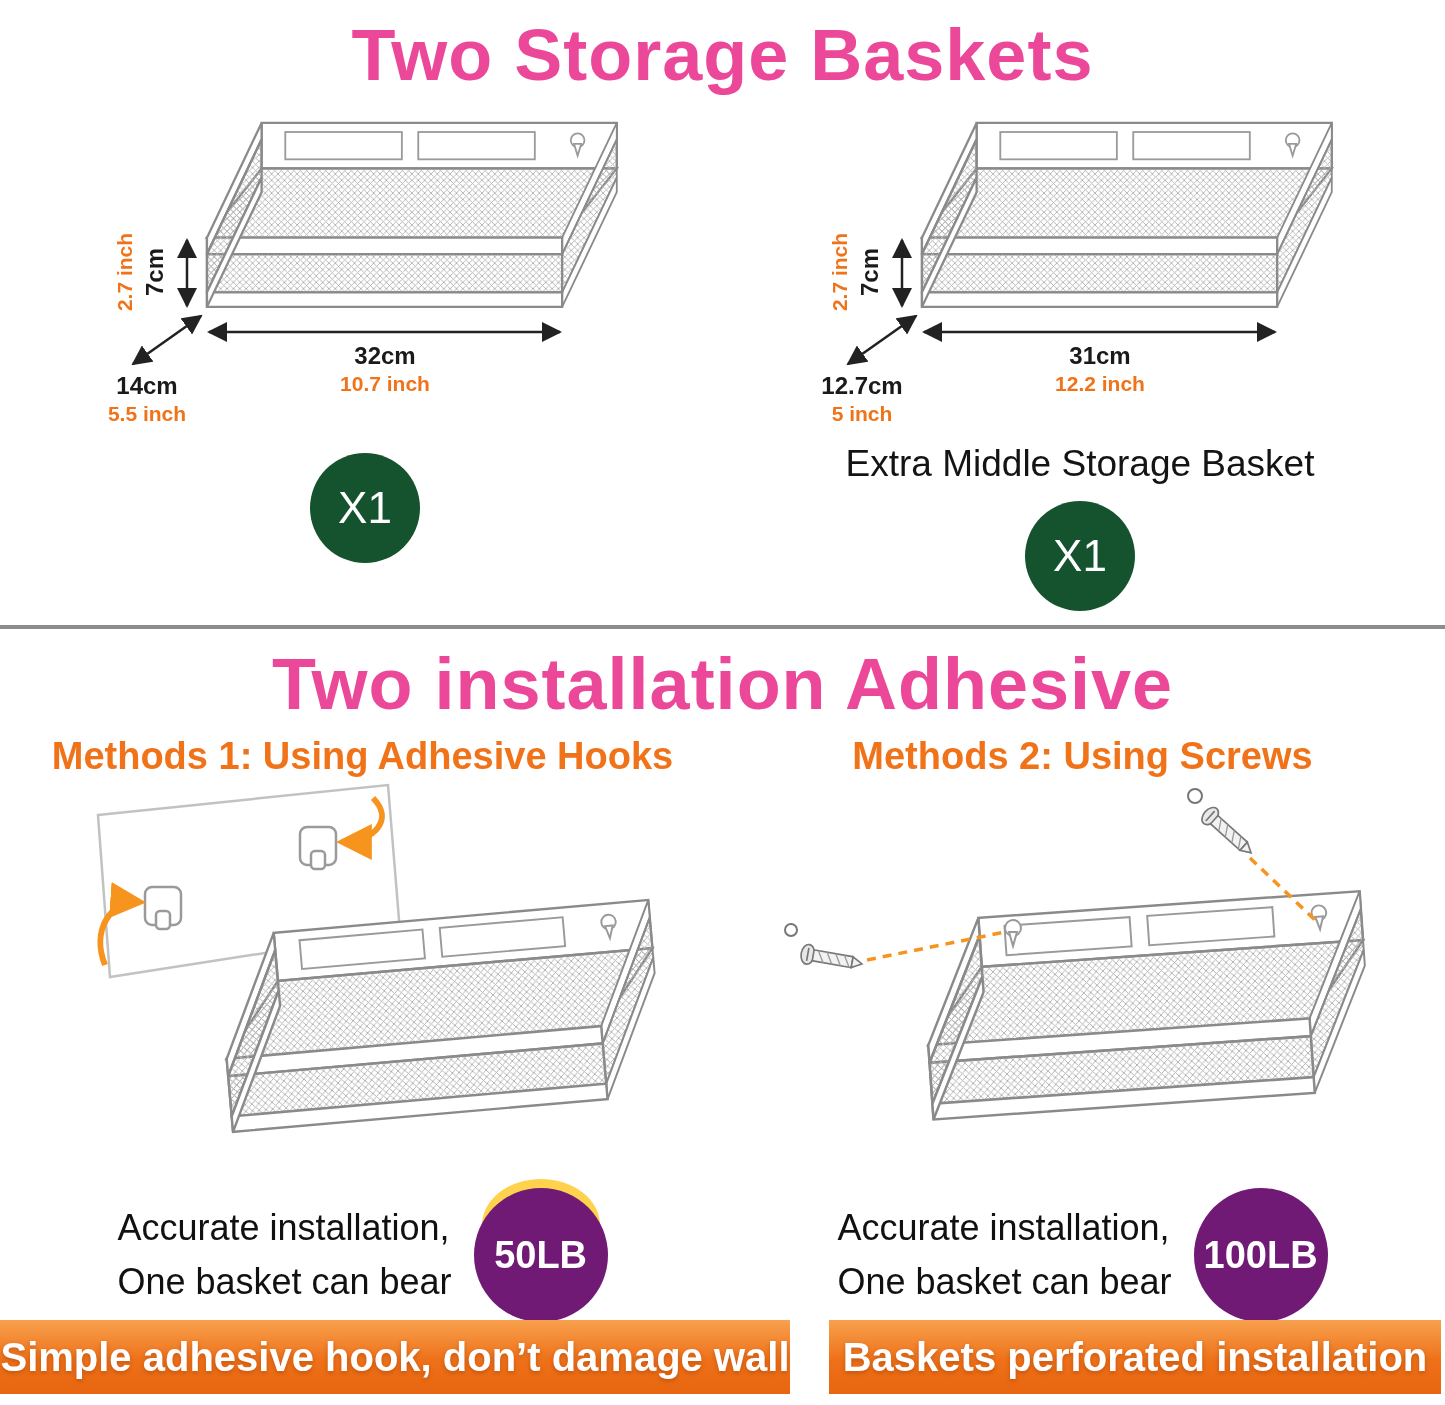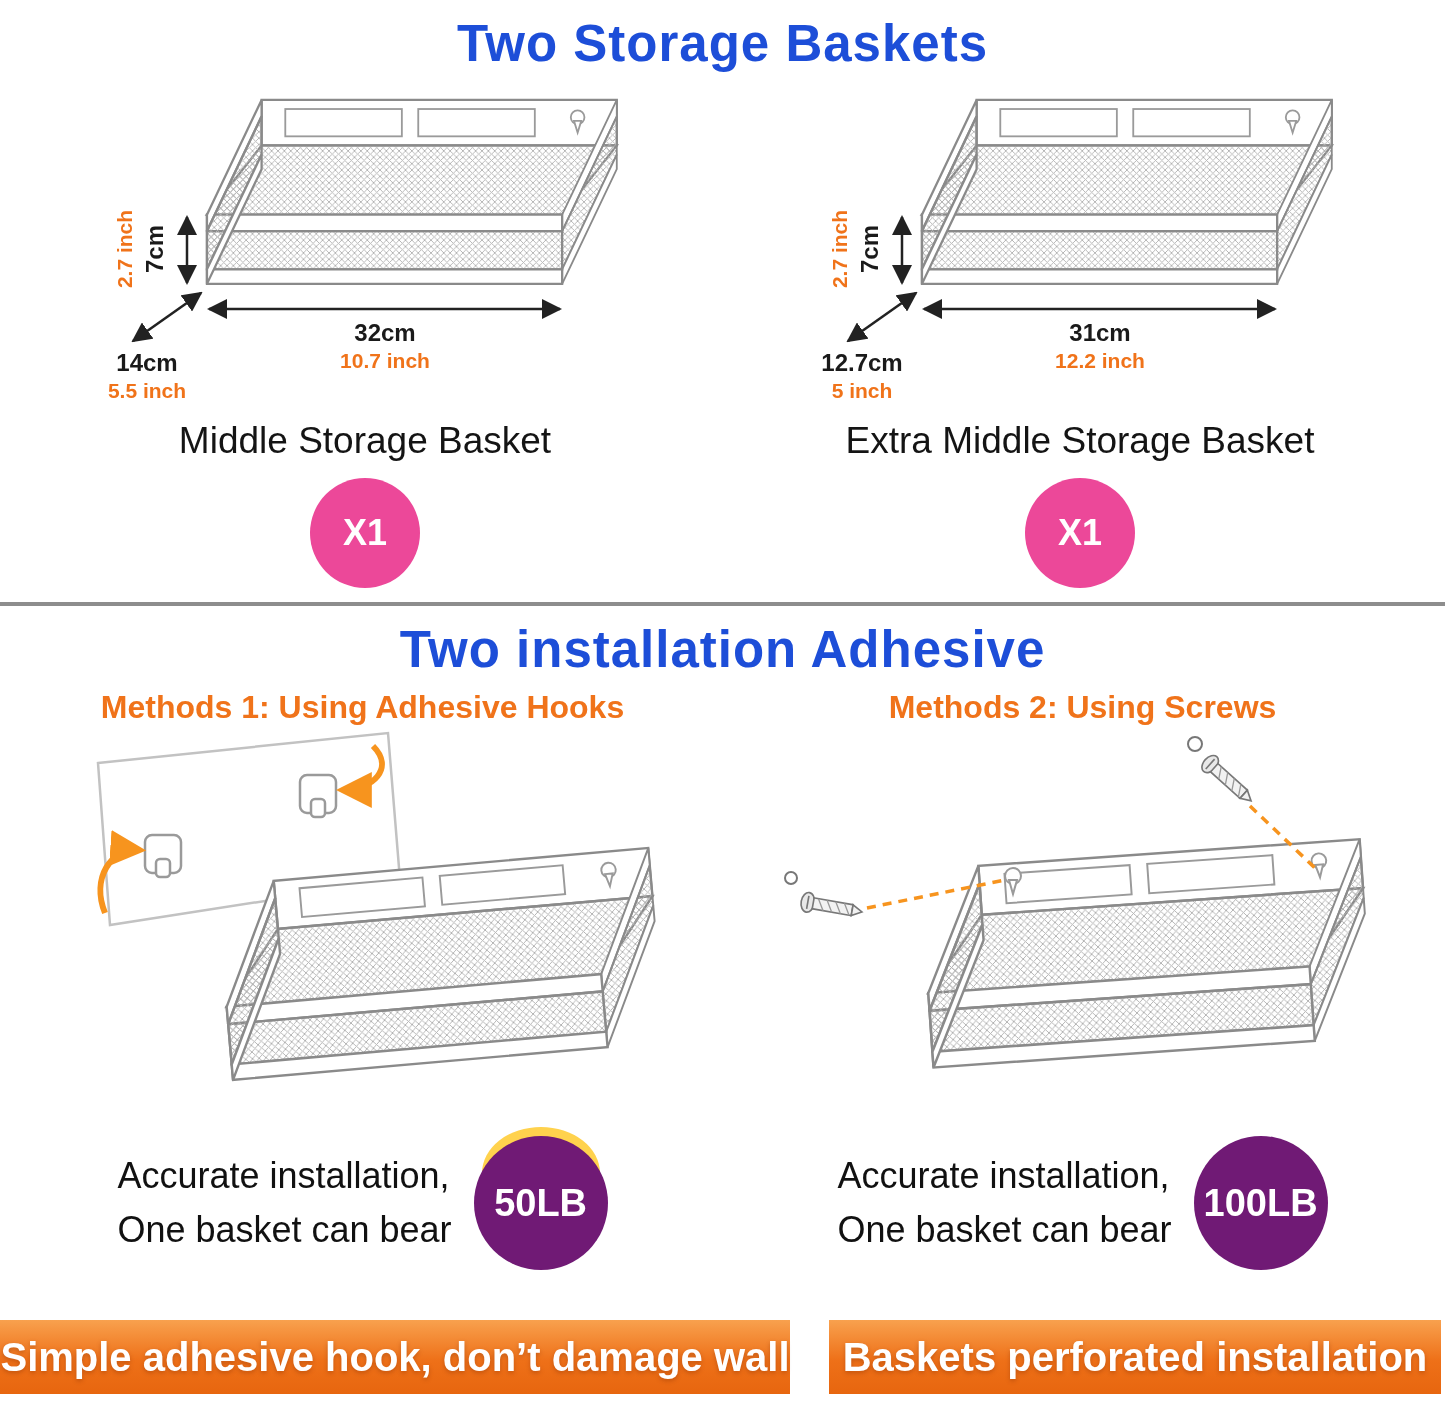--- a/index.html
+++ b/index.html
@@ -2,37 +2,37 @@
 <html><head>
 <meta charset="utf-8">
 <style>
   html,body{margin:0;padding:0;}
   body{
     width:1445px;height:1405px;background:#ffffff;
     font-family:"Liberation Sans", sans-serif;color:#111;
     position:relative;overflow:hidden;
   }
   .section-title{
-    font-size:51px;font-weight:bold;text-align:center;
-    margin:14px 0 6px;letter-spacing:1px;color:#1d4ed8;
+    font-size:72px;font-weight:bold;text-align:center;
+    margin:14px 0 6px;letter-spacing:1px;color:#ec4899;
   }
   .baskets-row{display:flex;justify-content:center;gap:50px;}
   .basket-figure{width:665px;display:flex;flex-direction:column;align-items:center;}
   .drawing{width:660px;height:335px;position:relative;}
   .drawing > svg{position:absolute;inset:0;}
   .caption{font-size:37px;color:#141414;margin-top:6px;}
   .qty-badge{
-    width:110px;height:110px;border-radius:50%;background:#ec4899;color:#fff;
+    width:110px;height:110px;border-radius:50%;background:#14532d;color:#fff;
     display:flex;align-items:center;justify-content:center;
-    font-size:36px;font-weight:bold;margin-top:16px;
+    font-size:44px;font-weight:normal;margin-top:16px;
   }
   .divider{height:4px;background:#8d8d8d;border:none;margin:14px 0 4px;width:100%;}
   .methods-row{display:flex;justify-content:center;gap:60px;margin-top:2px;}
   .method{width:660px;display:flex;flex-direction:column;align-items:center;}
-  .method-heading{color:#f0731a;font-size:32px;font-weight:bold;margin:4px 0 2px;}
+  .method-heading{color:#f0731a;font-size:38px;font-weight:bold;margin:4px 0 2px;}
   .method-drawing{width:640px;height:400px;position:relative;}
   .method-drawing > svg{position:absolute;inset:0;}
   .desc-row{display:flex;align-items:center;gap:22px;margin-top:8px;}
   .desc-text{font-size:36px;color:#111;line-height:1.5;}
   .cap-badge{
     position:relative;width:134px;height:134px;border-radius:50%;background:#701a75;color:#fff;
     display:flex;align-items:center;justify-content:center;font-size:38px;font-weight:bold;
   }
   .cap-badge.yellow-top::before{
     content:"";position:absolute;left:8px;right:8px;top:-9px;height:46px;
@@ -127,21 +127,20 @@
               <line x1="98" y1="262" x2="166" y2="214" stroke="#222" stroke-width="2.5" marker-start="url(#dimA)" marker-end="url(#dimA)"></line>
             </g>
           </svg>
           <span class="vlab dim-black" style="left:120px;top:170px">7cm</span>
           <span class="vlab dim-orange" style="left:90px;top:170px">2.7 inch</span>
           <span class="hlab dim-black" style="left:112px;top:284px">14cm</span>
           <span class="hlab dim-orange" style="left:112px;top:312px">5.5 inch</span>
           <span class="hlab dim-black" style="left:350px;top:254px">32cm</span>
           <span class="hlab dim-orange" style="left:350px;top:282px">10.7 inch</span>
         </div>
-        <figcaption class="caption">Middle Storage Basket</figcaption>
         <div class="qty-badge">
           <span>X1</span>
         </div>
       </figure>
 
       <figure class="basket-figure" style="margin:0">
         <div class="drawing">
           <svg viewBox="0 0 660 335">
             <use href="#basket-sym" x="90" y="8" width="510" height="228"></use>
             <g>

